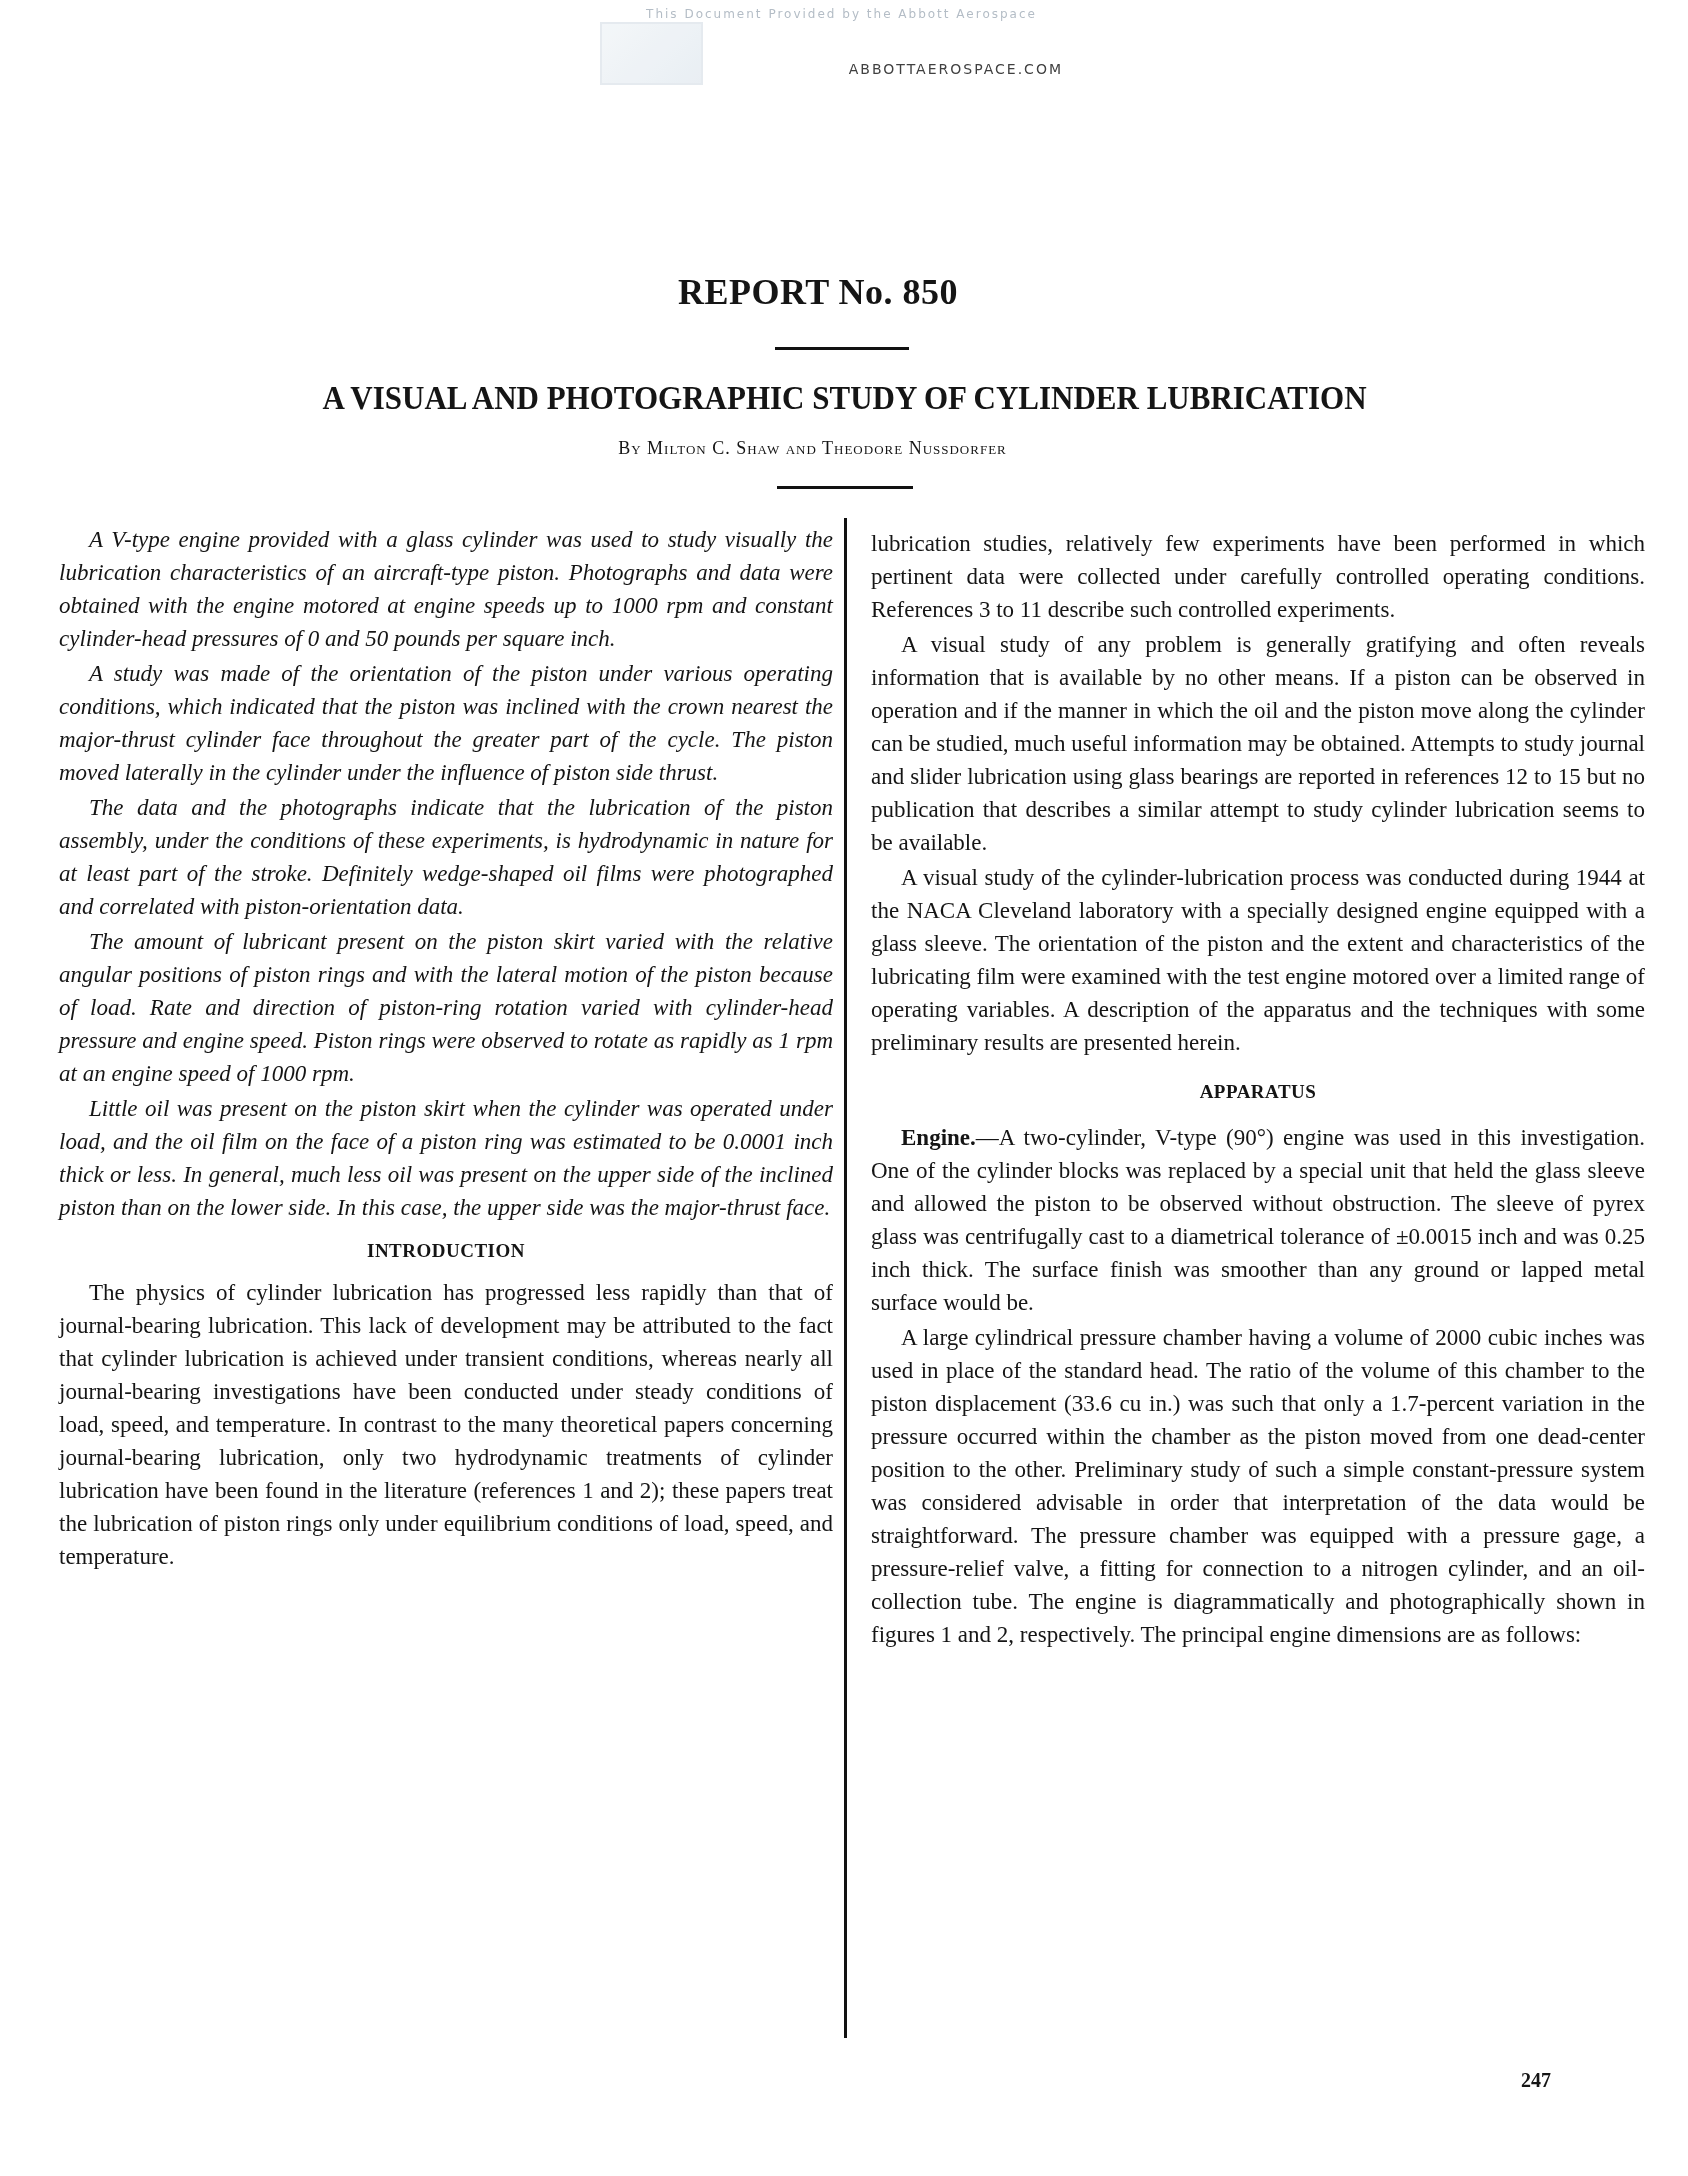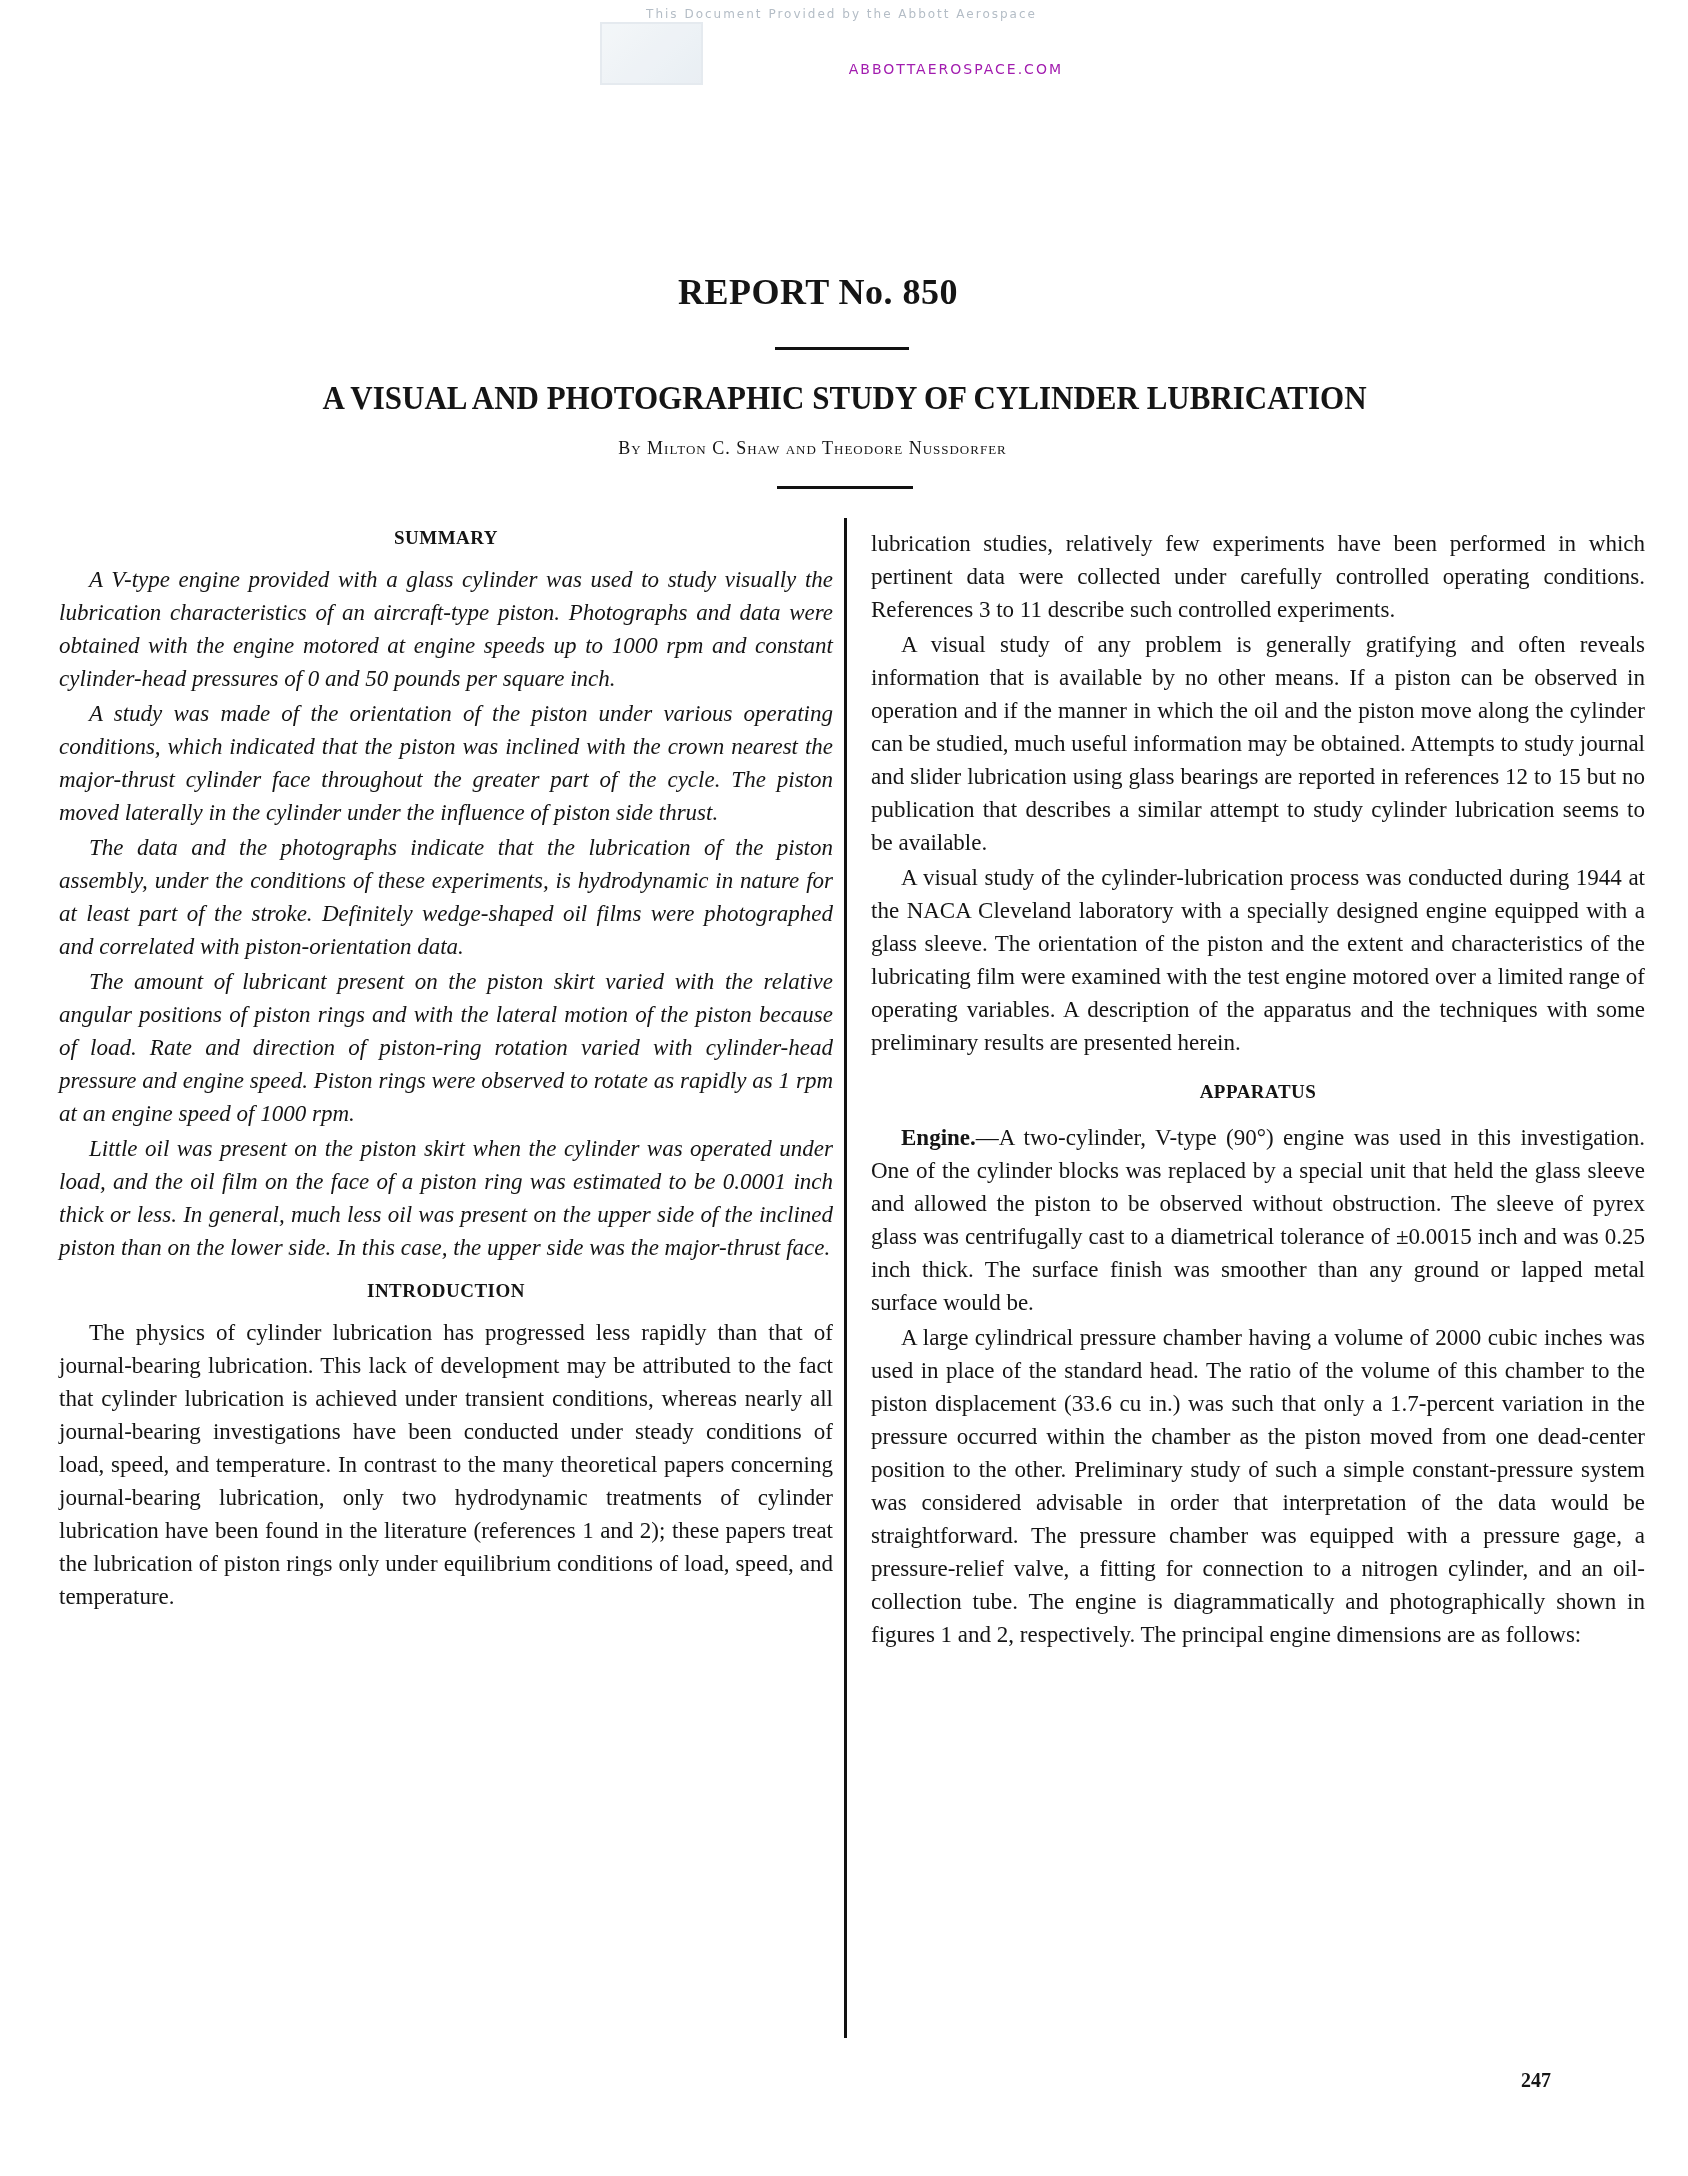--- a/index.html
+++ b/index.html
@@ -7,21 +7,21 @@
          font-family: "Liberation Serif", "DejaVu Serif", serif; color: #151515; }
 
   .watermark { position: absolute; left: 594px; top: 4px; width: 495px; height: 79px; }
   .wm-box { position: absolute; left: 6px; top: 18px; width: 99px; height: 59px;
             border: 2px solid #dfe6ec; background: linear-gradient(135deg,#f1f5f8,#e4ebf1); opacity: .8; }
   .wm-line1 { position: absolute; left: 0; top: 3px; width: 495px; text-align: center;
               font-family: "DejaVu Sans", sans-serif; font-size: 12px; letter-spacing: 2px; color: #b4bdc6; }
   .wm-line2 { position: absolute; left: 10px; top: 18px; width: 475px; text-align: center;
               font-family: "DejaVu Sans", sans-serif; font-size: 32px; letter-spacing: 5px; color: #8e9eae; }
   .wm-line3 { position: absolute; right: 26px; top: 57px; text-align: left;
-              font-family: "DejaVu Sans", sans-serif; font-size: 14px; letter-spacing: 2px; color: #a21caf; }
+              font-family: "DejaVu Sans", sans-serif; font-size: 14px; letter-spacing: 2px; color: #404040; }
 
   .report-no { position: absolute; left: 0; width: 1636px; top: 271px; text-align: center;
                font-weight: bold; font-size: 36px; letter-spacing: 0.5px; }
   .rule { position: absolute; height: 3px; background: #111; }
   .rule1 { left: 775px; top: 347px; width: 134px; }
   .title { position: absolute; left: 0; width: 1689px; top: 380px; text-align: center;
            font-weight: bold; font-size: 31px; transform: scaleY(1.12); }
   .byline { position: absolute; left: 0; width: 1625px; top: 438px; text-align: center;
             font-size: 18px; font-variant: small-caps; letter-spacing: 1px; }
   .rule2 { left: 777px; top: 486px; width: 136px; }
@@ -52,21 +52,20 @@
 
 <div class="report-no">REPORT No. 850</div>
 <div class="rule rule1"></div>
 <div class="title">A VISUAL AND PHOTOGRAPHIC STUDY OF CYLINDER LUBRICATION</div>
 <div class="byline">By Milton C. Shaw and Theodore Nussdorfer</div>
 <div class="rule rule2"></div>
 
 <div class="col-divider"></div>
 
 <div class="col col-left">
-  <div class="sec-head">SUMMARY</div>
   <p class="ital">A V-type engine provided with a glass cylinder was used to study visually the lubrication characteristics of an aircraft-type piston. Photographs and data were obtained with the engine motored at engine speeds up to 1000 rpm and constant cylinder-head pressures of 0 and 50 pounds per square inch.</p>
   <p class="ital">A study was made of the orientation of the piston under various operating conditions, which indicated that the piston was inclined with the crown nearest the major-thrust cylinder face throughout the greater part of the cycle. The piston moved laterally in the cylinder under the influence of piston side thrust.</p>
   <p class="ital">The data and the photographs indicate that the lubrication of the piston assembly, under the conditions of these experiments, is hydrodynamic in nature for at least part of the stroke. Definitely wedge-shaped oil films were photographed and correlated with piston-orientation data.</p>
   <p class="ital">The amount of lubricant present on the piston skirt varied with the relative angular positions of piston rings and with the lateral motion of the piston because of load. Rate and direction of piston-ring rotation varied with cylinder-head pressure and engine speed. Piston rings were observed to rotate as rapidly as 1 rpm at an engine speed of 1000 rpm.</p>
   <p class="ital">Little oil was present on the piston skirt when the cylinder was operated under load, and the oil film on the face of a piston ring was estimated to be 0.0001 inch thick or less. In general, much less oil was present on the upper side of the inclined piston than on the lower side. In this case, the upper side was the major-thrust face.</p>
 
   <div class="sec-head intro">INTRODUCTION</div>
   <p>The physics of cylinder lubrication has progressed less rapidly than that of journal-bearing lubrication. This lack of development may be attributed to the fact that cylinder lubrication is achieved under transient conditions, whereas nearly all journal-bearing investigations have been conducted under steady conditions of load, speed, and temperature. In contrast to the many theoretical papers concerning journal-bearing lubrication, only two hydrodynamic treatments of cylinder lubrication have been found in the literature (references 1 and 2); these papers treat the lubrication of piston rings only under equilibrium conditions of load, speed, and temperature.</p>
 </div>
 

